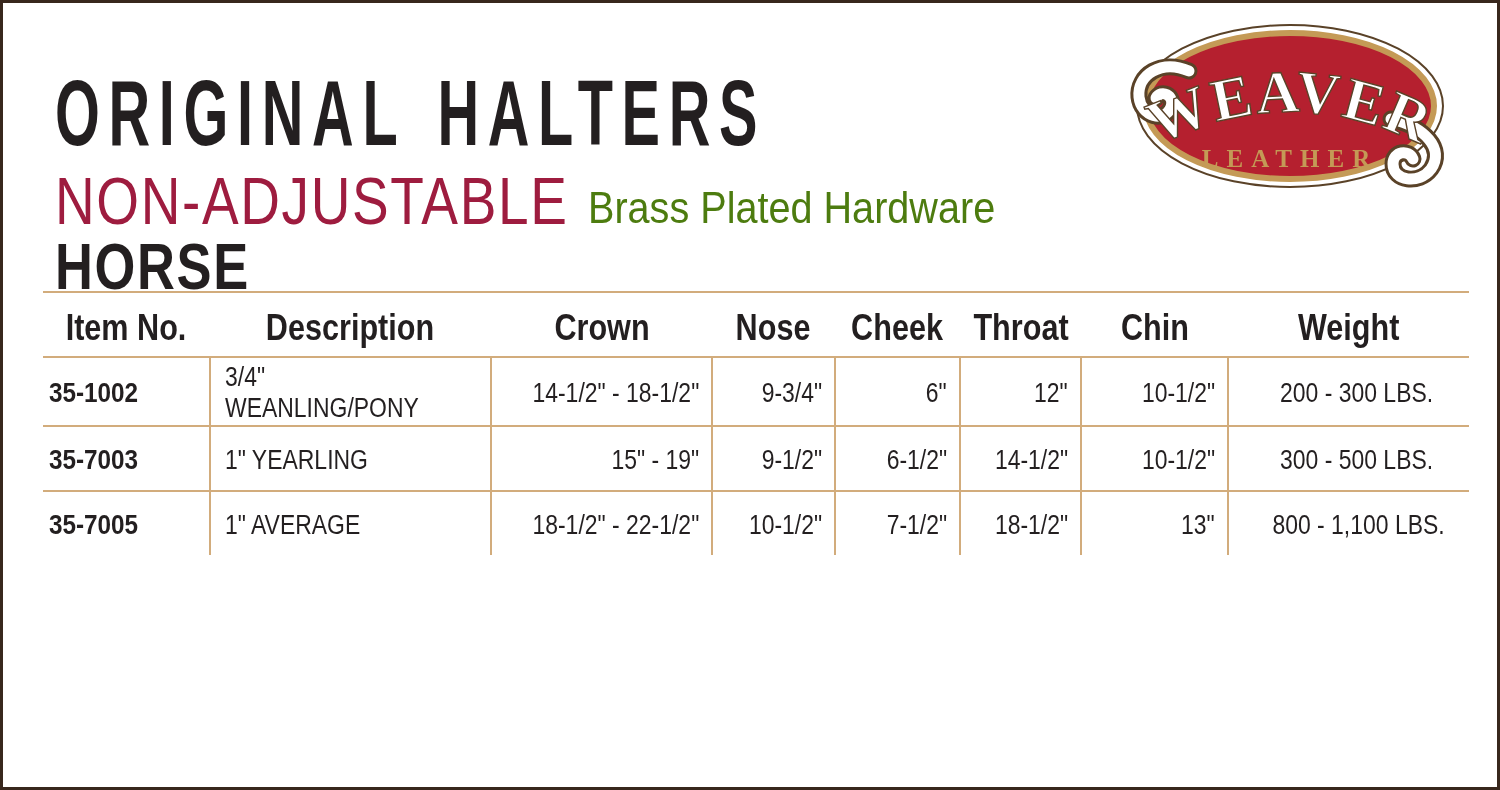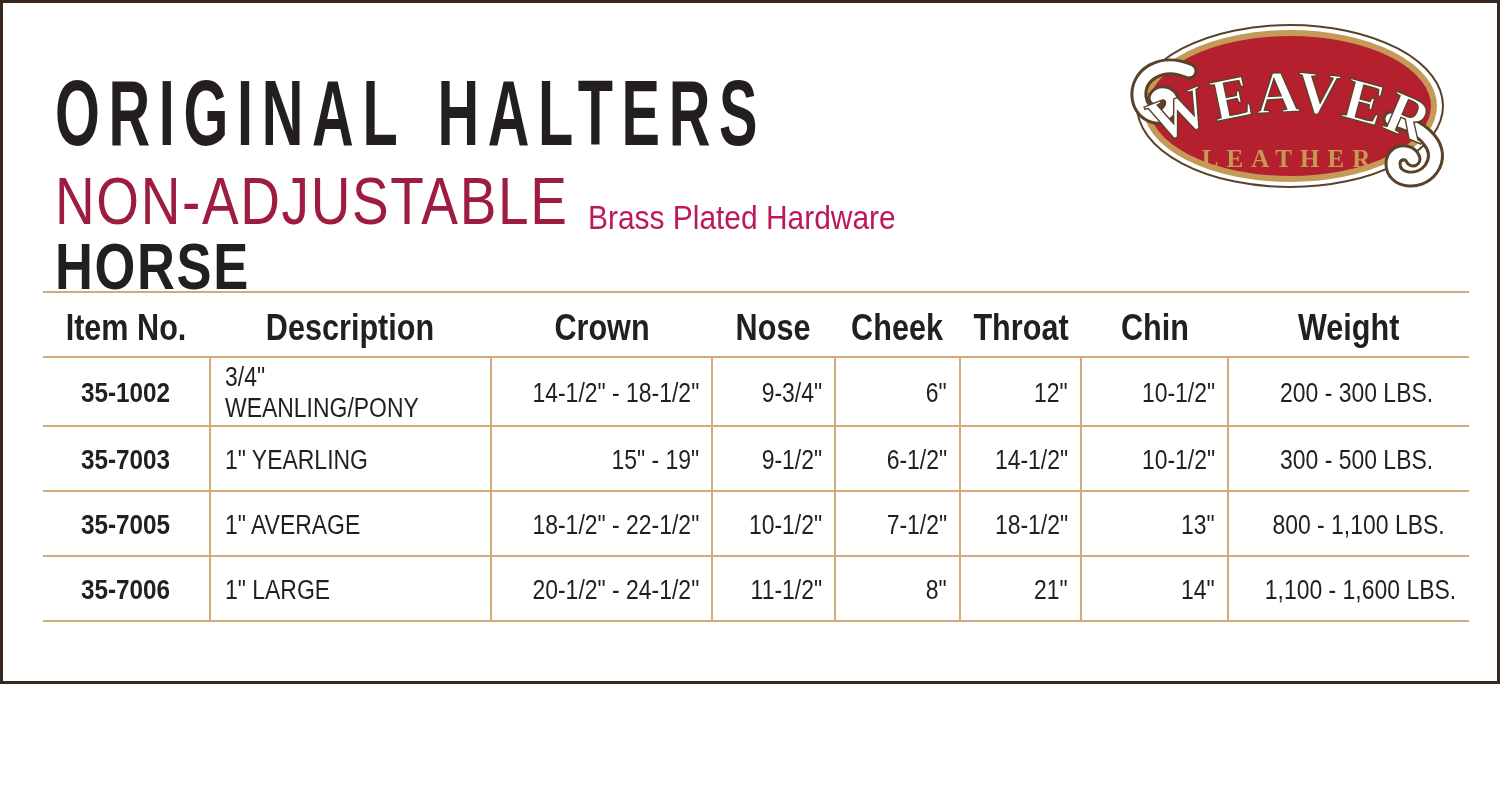--- a/index.html
+++ b/index.html
@@ -1,18 +1,18 @@
 <!DOCTYPE html>
 <html style="--crimson: #9e1c3f; --tan: #d2ac7c; --ink: #231f20; --logo-red: #b5202f; --logo-gold: #c49a56; --logo-outline: #5a4228;"><head>
 <meta charset="utf-8">
 <style>
   html,body{margin:0;padding:0;background:#fff;}
   .sheet{
     position:relative;
-    width:1500px;height:684px;
+    width:1500px;height:790px;
     box-sizing:border-box;
     background:#fff;
     border:3px solid #38271d;
     overflow:hidden;
     font-family:"Liberation Sans",sans-serif;
     color:var(--ink,#231f20);
     padding-left:44px;
   }
   .abs{position:absolute;line-height:1;white-space:nowrap;}
   .sqz{display:inline-block;transform-origin:0 50%;}
@@ -27,23 +27,23 @@
 
   .subtitle{
     left:52px;top:164px;
     font-size:67px;font-weight:500;
     letter-spacing:2px;
     color:var(--crimson,#9e1c3f);
   }
   .subtitle .sqz{transform:scaleX(.82);}
 
   .hardware-note{
-    left:585px;top:197px;
-    font-size:34px;
-    color:#be185d;
+    left:585px;top:182px;
+    font-size:45px;
+    color:#4d7c0f;
   }
   .hardware-note .sqz{transform:scaleX(.88);}
 
   .section-label{
     left:52px;top:232px;
     font-size:64px;font-weight:700;
     letter-spacing:2px;
     color:var(--ink,#231f20);
   }
   .section-label .sqz{transform:scaleX(.82);}
@@ -61,21 +61,21 @@
   table.spec th{
     height:56px;vertical-align:bottom;padding:0 0 7px 0;
     font-size:36px;font-weight:700;text-align:center;color:var(--ink,#231f20);
   }
   table.spec td{
     height:58px;vertical-align:middle;padding-top:4px;
     font-size:27px;color:var(--ink,#231f20);
   }
   table.spec td + td{border-left:2px solid var(--tan,#d2ac7c);}
   th .sqz{transform:scaleX(.85);transform-origin:50% 50%;}
-  td.t-item{ text-align:center;font-weight:700;font-size:31px;color:var(--crimson,#9e1c3f);margin-top:10px;}
+  td.t-item{ text-align:left;font-weight:700;font-size:31px;color:var(--crimson,#9e1c3f);margin-top:10px;}
   td.t-item .sqz{transform:scaleX(.9);transform-origin:50% 50%;}
   td.t-desc{ text-align:left;padding-left:14px;}
   td.t-desc .sqz{transform:scaleX(.85);transform-origin:0 50%;}
   td.t-num{ text-align:right;padding-right:12px;}
   td.t-num .sqz{transform:scaleX(.85);transform-origin:100% 50%;}
   td.t-weight{text-align:center;padding-right:12px;}
   td.t-weight .sqz{transform:scaleX(.85);transform-origin:100% 50%;}
 
   .logo{position:absolute;left:1126px;top:16px;width:322px;height:172px;}
   .logo svg{width:100%;height:100%;display:block;font-family:"Liberation Serif",serif;}
@@ -166,26 +166,16 @@
       <td class="t-item"><span class="sqz">35-7005</span></td>
       <td class="t-desc"><span class="sqz">1" AVERAGE</span></td>
       <td class="t-num"><span class="sqz">18-1/2" - 22-1/2"</span></td>
       <td class="t-num"><span class="sqz">10-1/2"</span></td>
       <td class="t-num"><span class="sqz">7-1/2"</span></td>
       <td class="t-num"><span class="sqz">18-1/2"</span></td>
       <td class="t-num"><span class="sqz">13"</span></td>
       <td class="t-weight"><span class="sqz">800 - 1,100 LBS.</span></td>
     </tr>
 
-    <tr class="last">
-      <td class="t-item"><span class="sqz">35-7006</span></td>
-      <td class="t-desc"><span class="sqz">1" LARGE</span></td>
-      <td class="t-num"><span class="sqz">20-1/2" - 24-1/2"</span></td>
-      <td class="t-num"><span class="sqz">11-1/2"</span></td>
-      <td class="t-num"><span class="sqz">8"</span></td>
-      <td class="t-num"><span class="sqz">21"</span></td>
-      <td class="t-num"><span class="sqz">14"</span></td>
-      <td class="t-weight"><span class="sqz">1,100 - 1,600 LBS.</span></td>
-    </tr>
   </tbody>
     </table>
 
 </div>
 
 </body></html>

